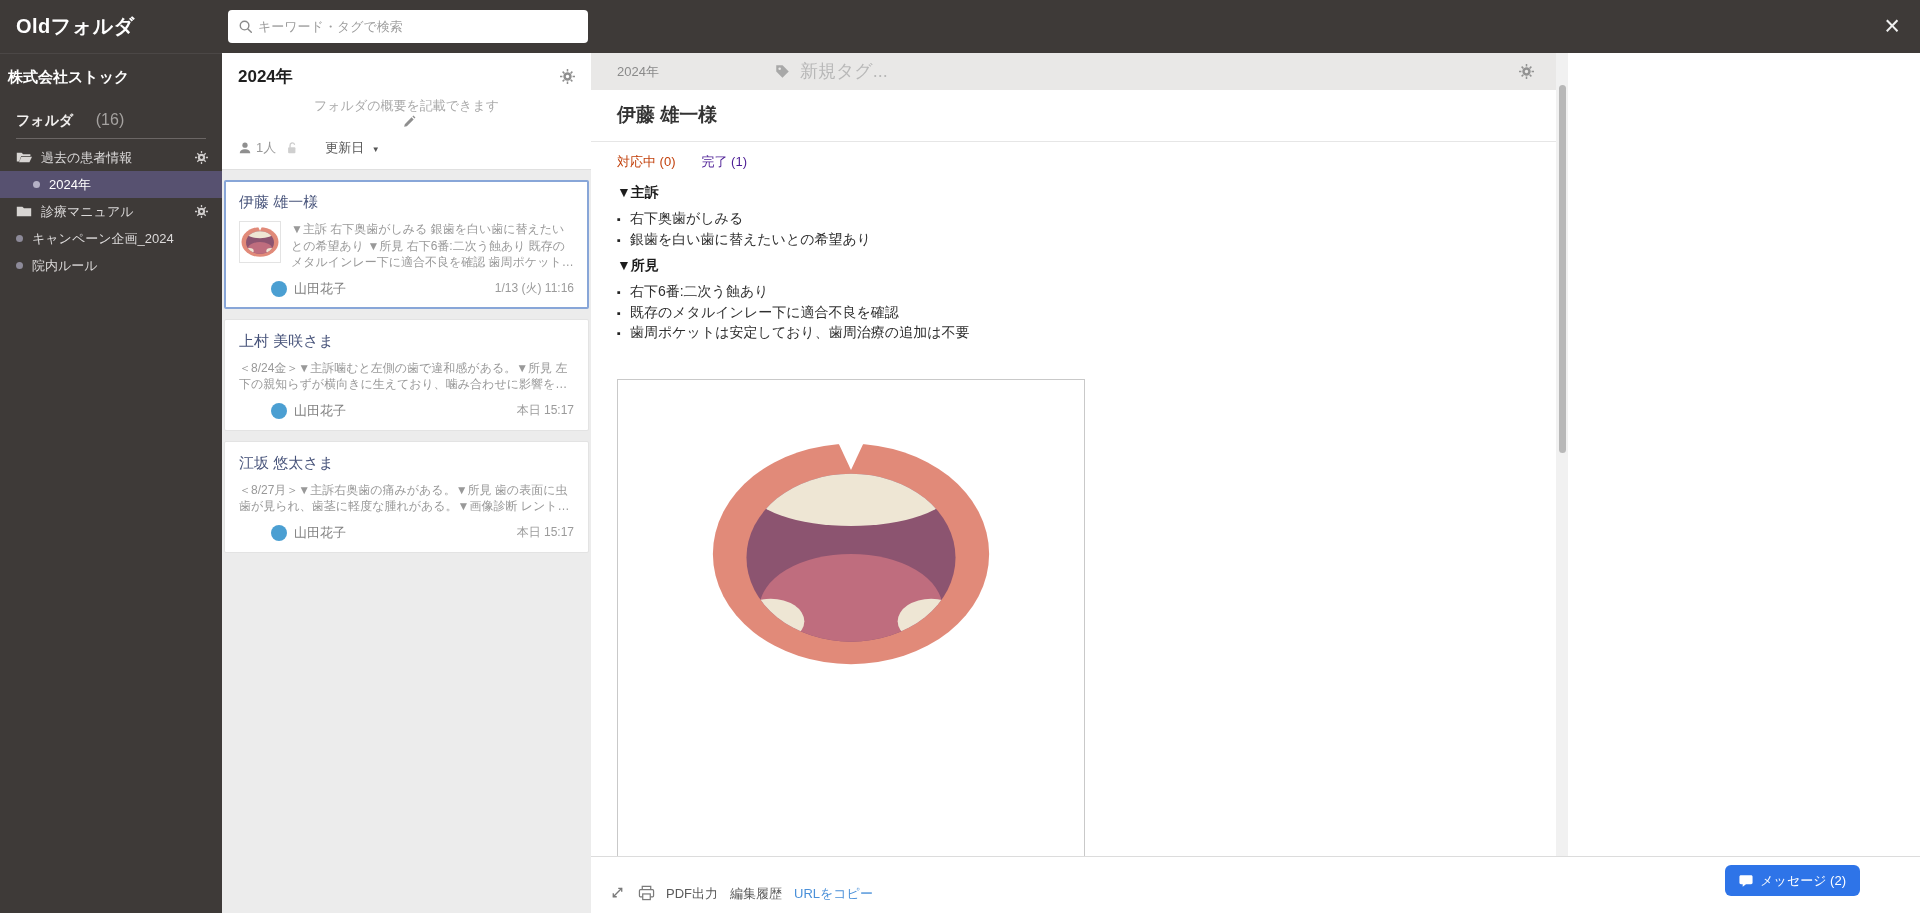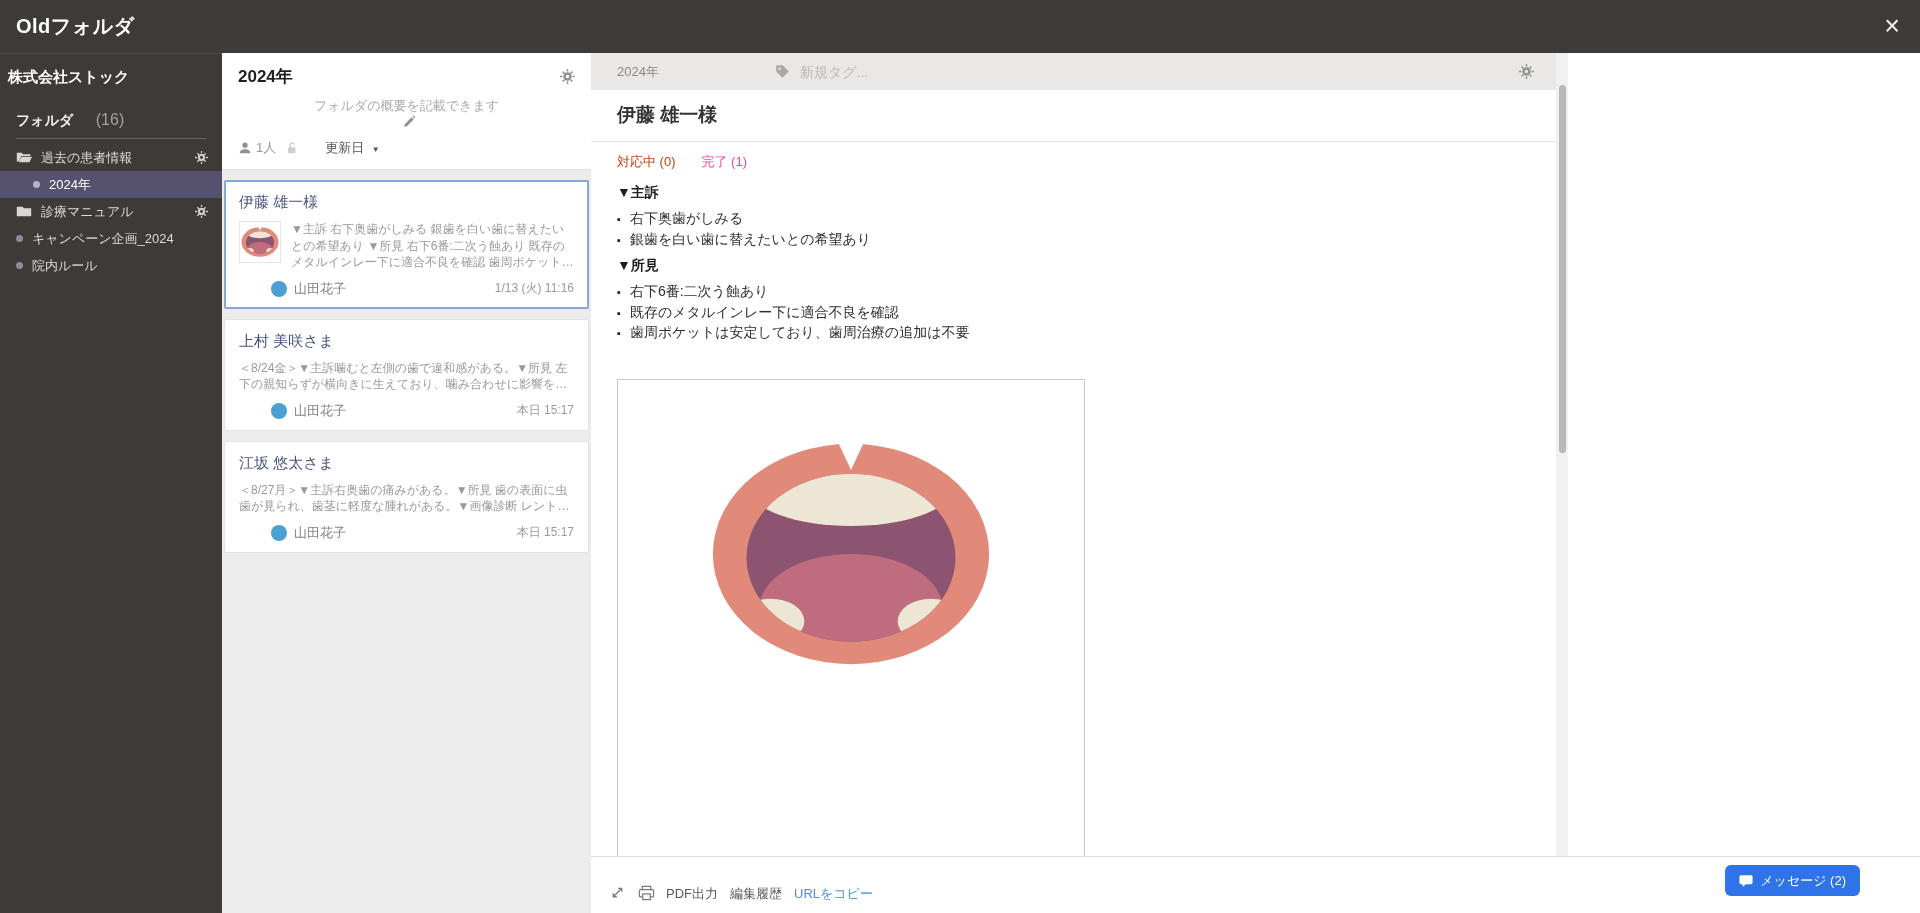--- a/index.html
+++ b/index.html
@@ -61,29 +61,29 @@
   .card-foot { margin-top:9px; display:flex; align-items:center;padding-left:32px; }
   .avatar { width:16px; height:16px; border-radius:50%; background:#4b9fd2; margin-right:7px; }
   .author { font-size:13px; color:#808080; }
   .ctime { margin-left:auto; font-size:12px; color:#9b9b9b; }
 
   
   .noteview { flex:0 0 965px; background:#fff; display:flex; flex-direction:column; }
   .tagbar { height:37px; background:#e9e8e7; display:flex; align-items:center; padding:0 22px 0 26px; }
   .tagbar .crumb { font-size:13px; color:#8a8a8a; cursor:pointer; }
   .tagbar .tagicon { width:15px; height:15px; color:#a8a8a8; margin-left:116px; }
-  .tagbar input { background:transparent; border:none; outline:none; font-size:14px; color:#404040; margin-left:10px; width:140px; font-family:inherit; }
+  .tagbar input { background:transparent; border:none; outline:none; font-size:18px; color:#404040; margin-left:10px; width:140px; font-family:inherit; }
   .tagbar input::placeholder { color:#b8b8b8; }
   .tagbar .gear { margin-left:auto; width:15px; height:15px; color:#929292; cursor:pointer; }
 
   .nv-content { flex:1; overflow:hidden; position:relative; }
   .nv-titlebox { padding:12px 26px 13px; border-bottom:1px solid #e6e6e6; }
   .nv-title { font-size:19px; font-weight:600; color:#333; }
   .nv-tabs { display:flex; gap:26px; padding:11px 26px 0; font-size:13px; }
-  .nv-tab { cursor:pointer; color:#ec4899; }
+  .nv-tab { cursor:pointer; color:#4c1d95; }
   .nv-tab.active { color:#c2410c; }
   .nv-body { padding:6px 26px 0; font-size:14px; color:#2f2f2f; }
   .nv-h { font-weight:bold; color:#1d1d1d; margin-top:7px; margin-bottom:7px; }
   .nv-li { display:flex; align-items:baseline; line-height:19.5px; }
   .nv-li .sq { font-size:11px; margin-right:9px; color:#222; }
   .imgbox { margin-top:35px; width:468px; border:1px solid #c9c9c9; height:560px; background:#fff; }
   .imgbox svg.mouth { display:block; margin:62px auto 0; }
 
   
   .scrollcol { flex:0 0 12px; background:#f1f1f1; display:flex; justify-content:center; }
@@ -121,20 +121,27 @@
         <ellipse cx="236" cy="192" rx="36" ry="24" fill="#eee6d4"></ellipse>
       </g>
     </g>
   </defs>
 </svg>
 
 <div class="app">
 
   <div class="topbar">
     <div class="logo">Oldフォルダ</div>
+    <div class="searchwrap">
+      <svg width="15" height="15" viewBox="0 0 16 16">
+          <circle cx="7" cy="7" r="4.6" stroke="currentColor" stroke-width="1.5" fill="none"></circle>
+          <path d="M10.6 10.6L14.2 14.2" stroke="currentColor" stroke-width="1.5" stroke-linecap="round"></path>
+        </svg>
+      <input type="text" placeholder="キーワード・タグで検索" style="">
+    </div>
     <div class="close-x">×</div>
   </div>
 
   <div class="main">
 
     <aside class="sidebar">
       <div class="org">株式会社ストック</div>
       <div class="folders-head">
         <span class="lbl">フォルダ</span>
         <span class="cnt">(16)</span>

